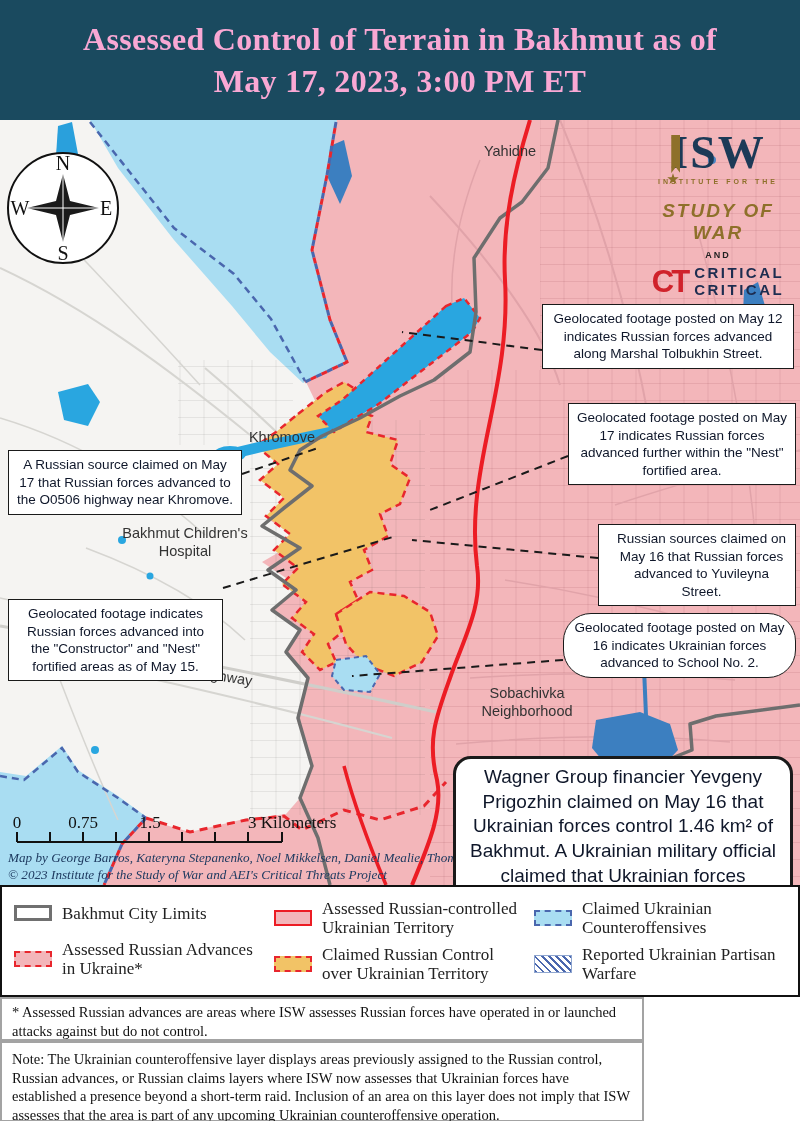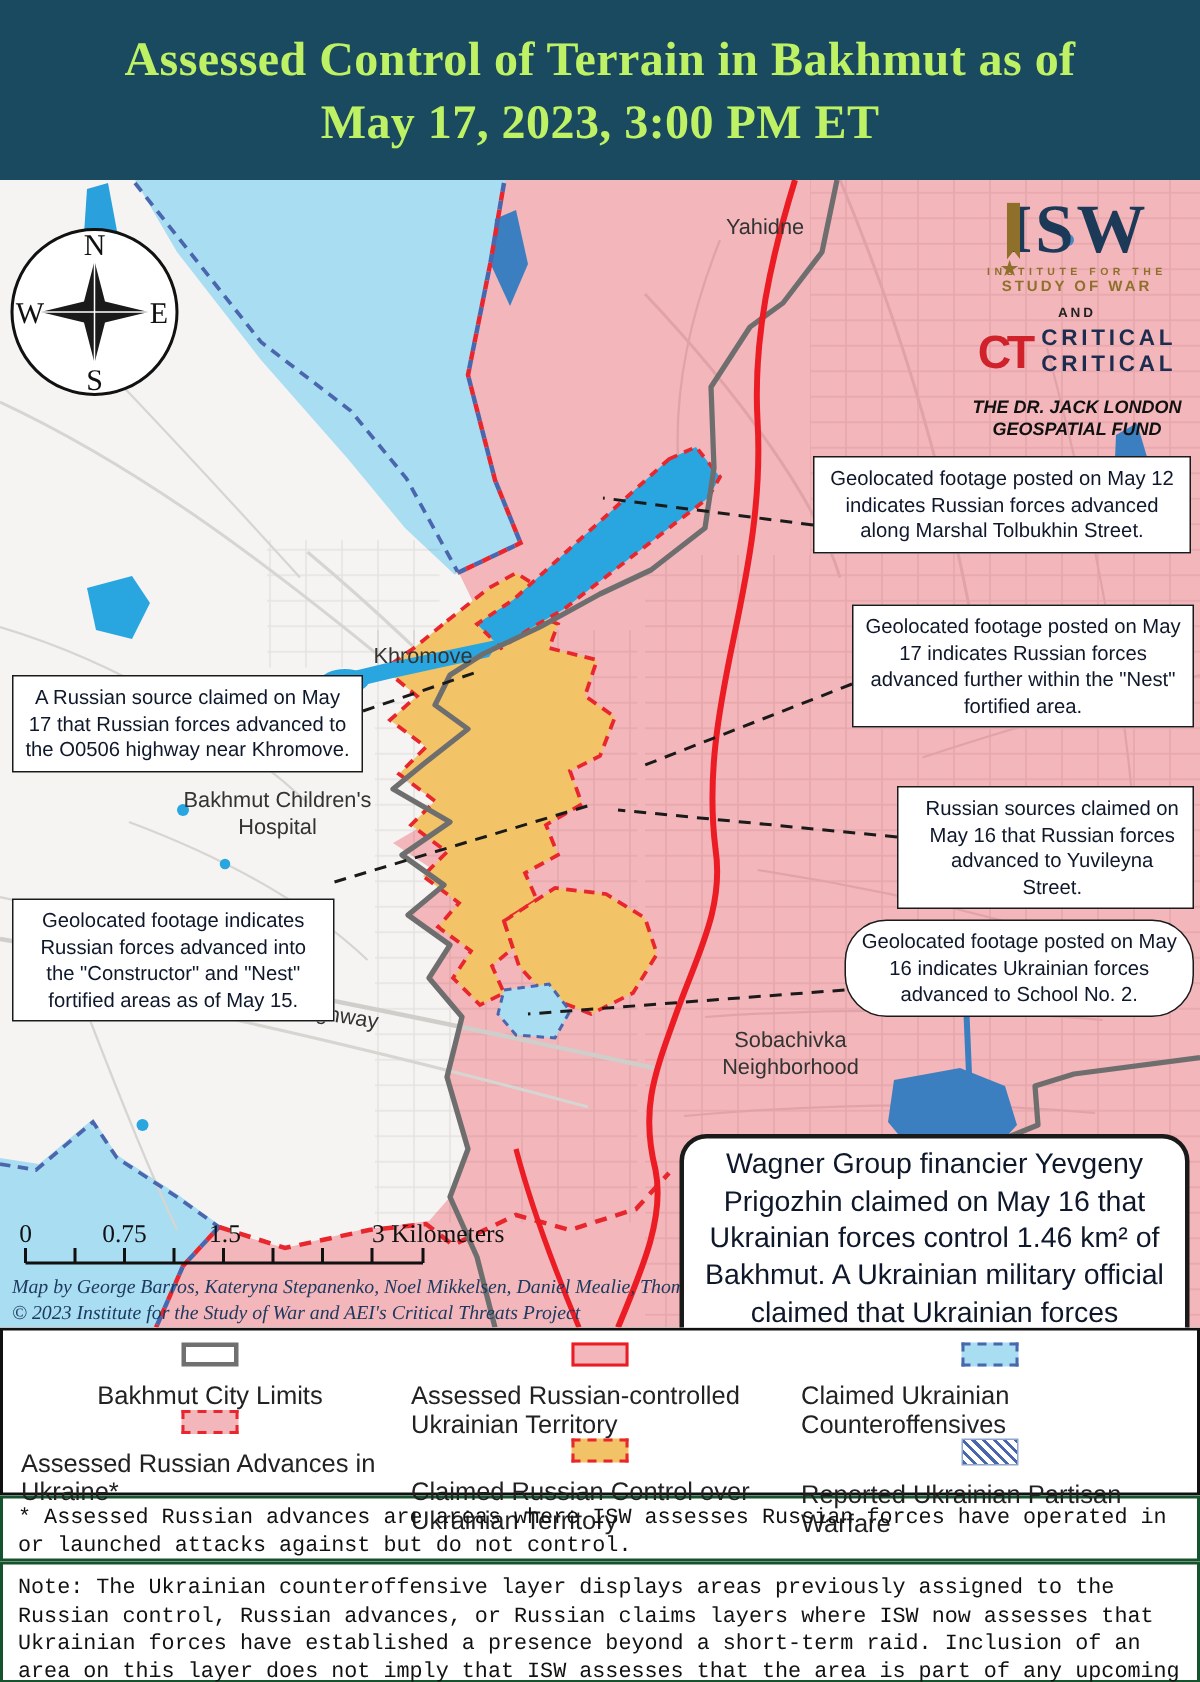--- a/index.html
+++ b/index.html
@@ -1,60 +1,60 @@
 <!DOCTYPE html>
 <html><head>
 <meta charset="utf-8">
 <style>
   html,body{margin:0;padding:0;background:#fff;}
   .page{width:800px;font-family:"Liberation Serif",serif;}
   
-  .titlebar{width:800px;height:120px;background:#1A4A5F;color:#bef264;display:flex;flex-direction:column;
+  .titlebar{width:800px;height:120px;background:#1A4A5F;color:#f9a8d4;display:flex;flex-direction:column;
     align-items:center;justify-content:center;text-align:center;}
   .titlebar .t1,.titlebar .t2{font-family:"Liberation Serif",serif;font-weight:700;font-size:32px;line-height:1.32;letter-spacing:.3px;}
   
   .map-wrap{position:relative;width:800px;height:765px;background:#F5F4F2;overflow:hidden;}
   .map-wrap svg{position:absolute;left:0;top:0;}
   
   .callout{position:absolute;background:#fff;border:1.6px solid #1a1a1a;box-sizing:border-box;
     font-family:"Liberation Sans",sans-serif;font-size:13.5px;line-height:1.3;color:#0f172a;
     text-align:center;padding:5px 7px;}
   .callout.wagner{border-width:3px;font-size:19px;padding:6px 8px;border-radius:18px;}
   
   .logos{position:absolute;right:6px;top:10px;width:152px;text-align:center;}
   .isw-line{position:relative;display:inline-block;}
   .isw-text{font-family:"Liberation Serif",serif;font-weight:700;font-size:46px;line-height:1;color:#1C3A57;letter-spacing:2px;}
   .isw-ribbon{position:absolute;left:1px;top:5px;width:9px;height:38px;background:#8E702A;
     clip-path:polygon(0 0,100% 0,100% 100%,50% 85%,0 100%);}
   .isw-star{position:absolute;left:-4px;top:40px;color:#8E702A;font-size:15px;font-family:"DejaVu Sans",sans-serif;}
   .isw-sub{margin-top:2px;color:#8E702A;font-family:"Liberation Sans",sans-serif;font-weight:700;}
   .isw-sub .s1{font-size:7px;letter-spacing:3px;}
-  .isw-sub .s2{font-size:10px;letter-spacing:2px;margin-top:1px;}
+  .isw-sub .s2{font-size:19px;letter-spacing:2px;margin-top:15px;font-style:italic;}
   .and{font-family:"Liberation Sans",sans-serif;font-size:9px;font-weight:700;letter-spacing:2px;color:#222;margin:6px 0 4px;}
   .ct-line{display:flex;align-items:center;justify-content:center;gap:7px;}
   .ct-mark{font-family:"Liberation Sans",sans-serif;font-weight:700;font-size:31px;color:#D0222B;letter-spacing:-3px;line-height:1;}
   .ct-words{text-align:left;font-family:"Liberation Sans",sans-serif;font-weight:700;font-size:15px;
     letter-spacing:2.5px;color:#1D2D50;line-height:1.15;}
   .fund{margin-top:12px;font-family:"Liberation Sans",sans-serif;font-weight:700;font-style:italic;
     font-size:12px;color:#111;line-height:1.25;}
   
   .legend{width:800px;height:112px;box-sizing:border-box;background:#fff;border:2px solid #111;
     display:flex;padding:8px 12px;gap:8px;}
   .lcol{flex:1;display:flex;flex-direction:column;justify-content:space-around;}
-  .litem{display:flex;align-items:center;gap:10px;font-family:Liberation Sans, sans-serif;font-size:17px;line-height:1.12;color:#222;flex-direction:column;}
+  .litem{display:flex;align-items:center;gap:10px;font-family:Liberation Serif, serif;font-size:17px;line-height:1.12;color:#222;}
   .sw{width:38px;height:16px;flex:none;box-sizing:border-box;}
   .sw-city{border:3px solid #707070;background:#fff;}
   .sw-adv{border:2.5px dashed #E8262D;background:#F3B6BA;}
   .sw-rus{border:2.5px solid #EC1C24;background:#F3B6BA;}
   .sw-claim{border:2.5px dashed #E8262D;background:#F2C366;}
   .sw-ua{border:2.5px dashed #4A67AE;background:#A9DDF2;}
   .sw-part{background:repeating-linear-gradient(45deg,#4A67AE 0 2px,#fff 2px 5px);border:1px solid #8FA6D0;height:18px;}
   
-  .fnote{width:800px;box-sizing:border-box;background:#fff;border:2px solid #14532d;
-    font-family:Liberation Mono, monospace;color:#111;padding:4px 10px;}
+  .fnote{width:644px;box-sizing:border-box;background:#fff;border:2px solid #a3a3a3;
+    font-family:Liberation Serif, serif;color:#111;padding:4px 10px;}
   .fnote.f1{height:44px;font-size:14.5px;line-height:1.3;}
   .fnote.f2{height:81px;font-size:14.5px;line-height:1.28;padding-top:7px;}
   .maplabel{font-family:"Liberation Sans",sans-serif;fill:#333;}
 </style>
 </head>
 <body>
 
 <div class="page">
 
   <header class="titlebar">

